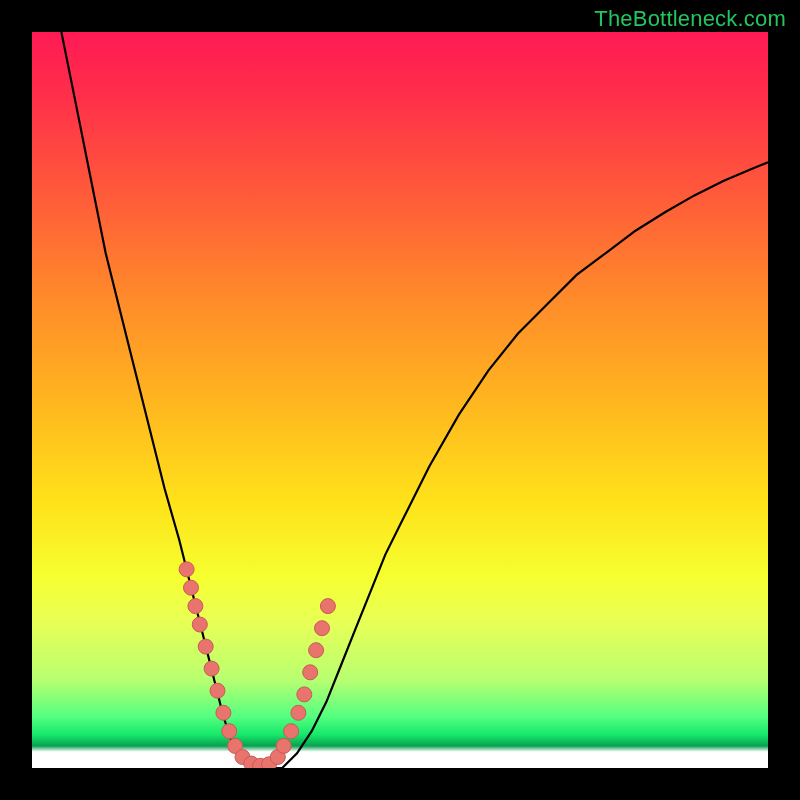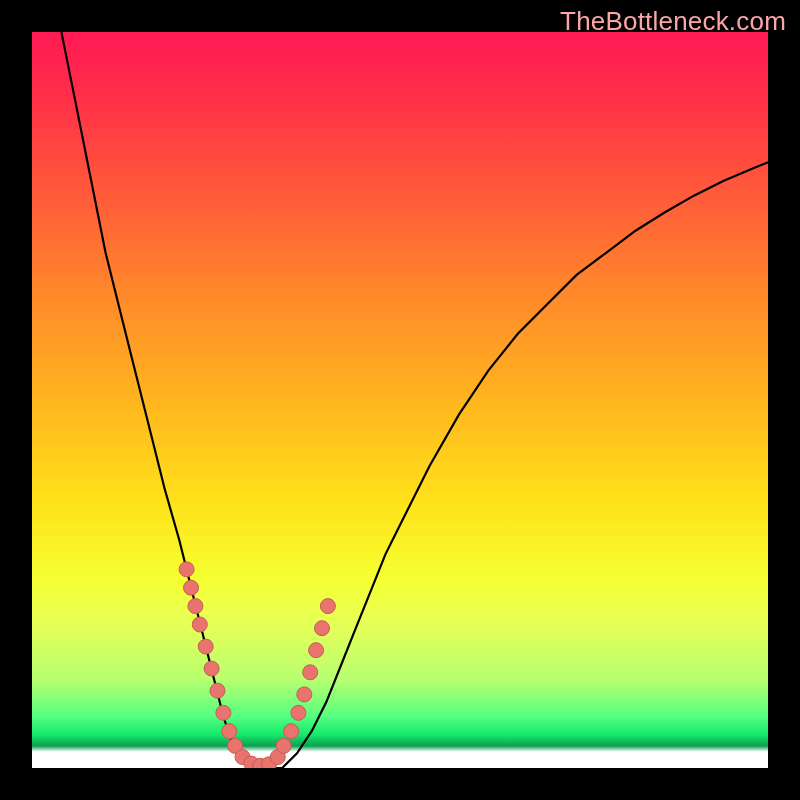--- a/index.html
+++ b/index.html
@@ -50,22 +50,22 @@
   svg.curve {
     position: absolute;
     inset: 0;
     width: 736px;
     height: 736px;
   }
   .watermark {
     position: absolute;
     top: 6px;
     right: 14px;
-    color: #fca5a5;
-    font-size: 26px;
+    color: #22c55e;
+    font-size: 22px;
     font-weight: 500;
     letter-spacing: 0.2px;
     user-select: none;
   }
 </style>
 </head>
 <body>
 
 <div class="frame">
   <div class="plot">

